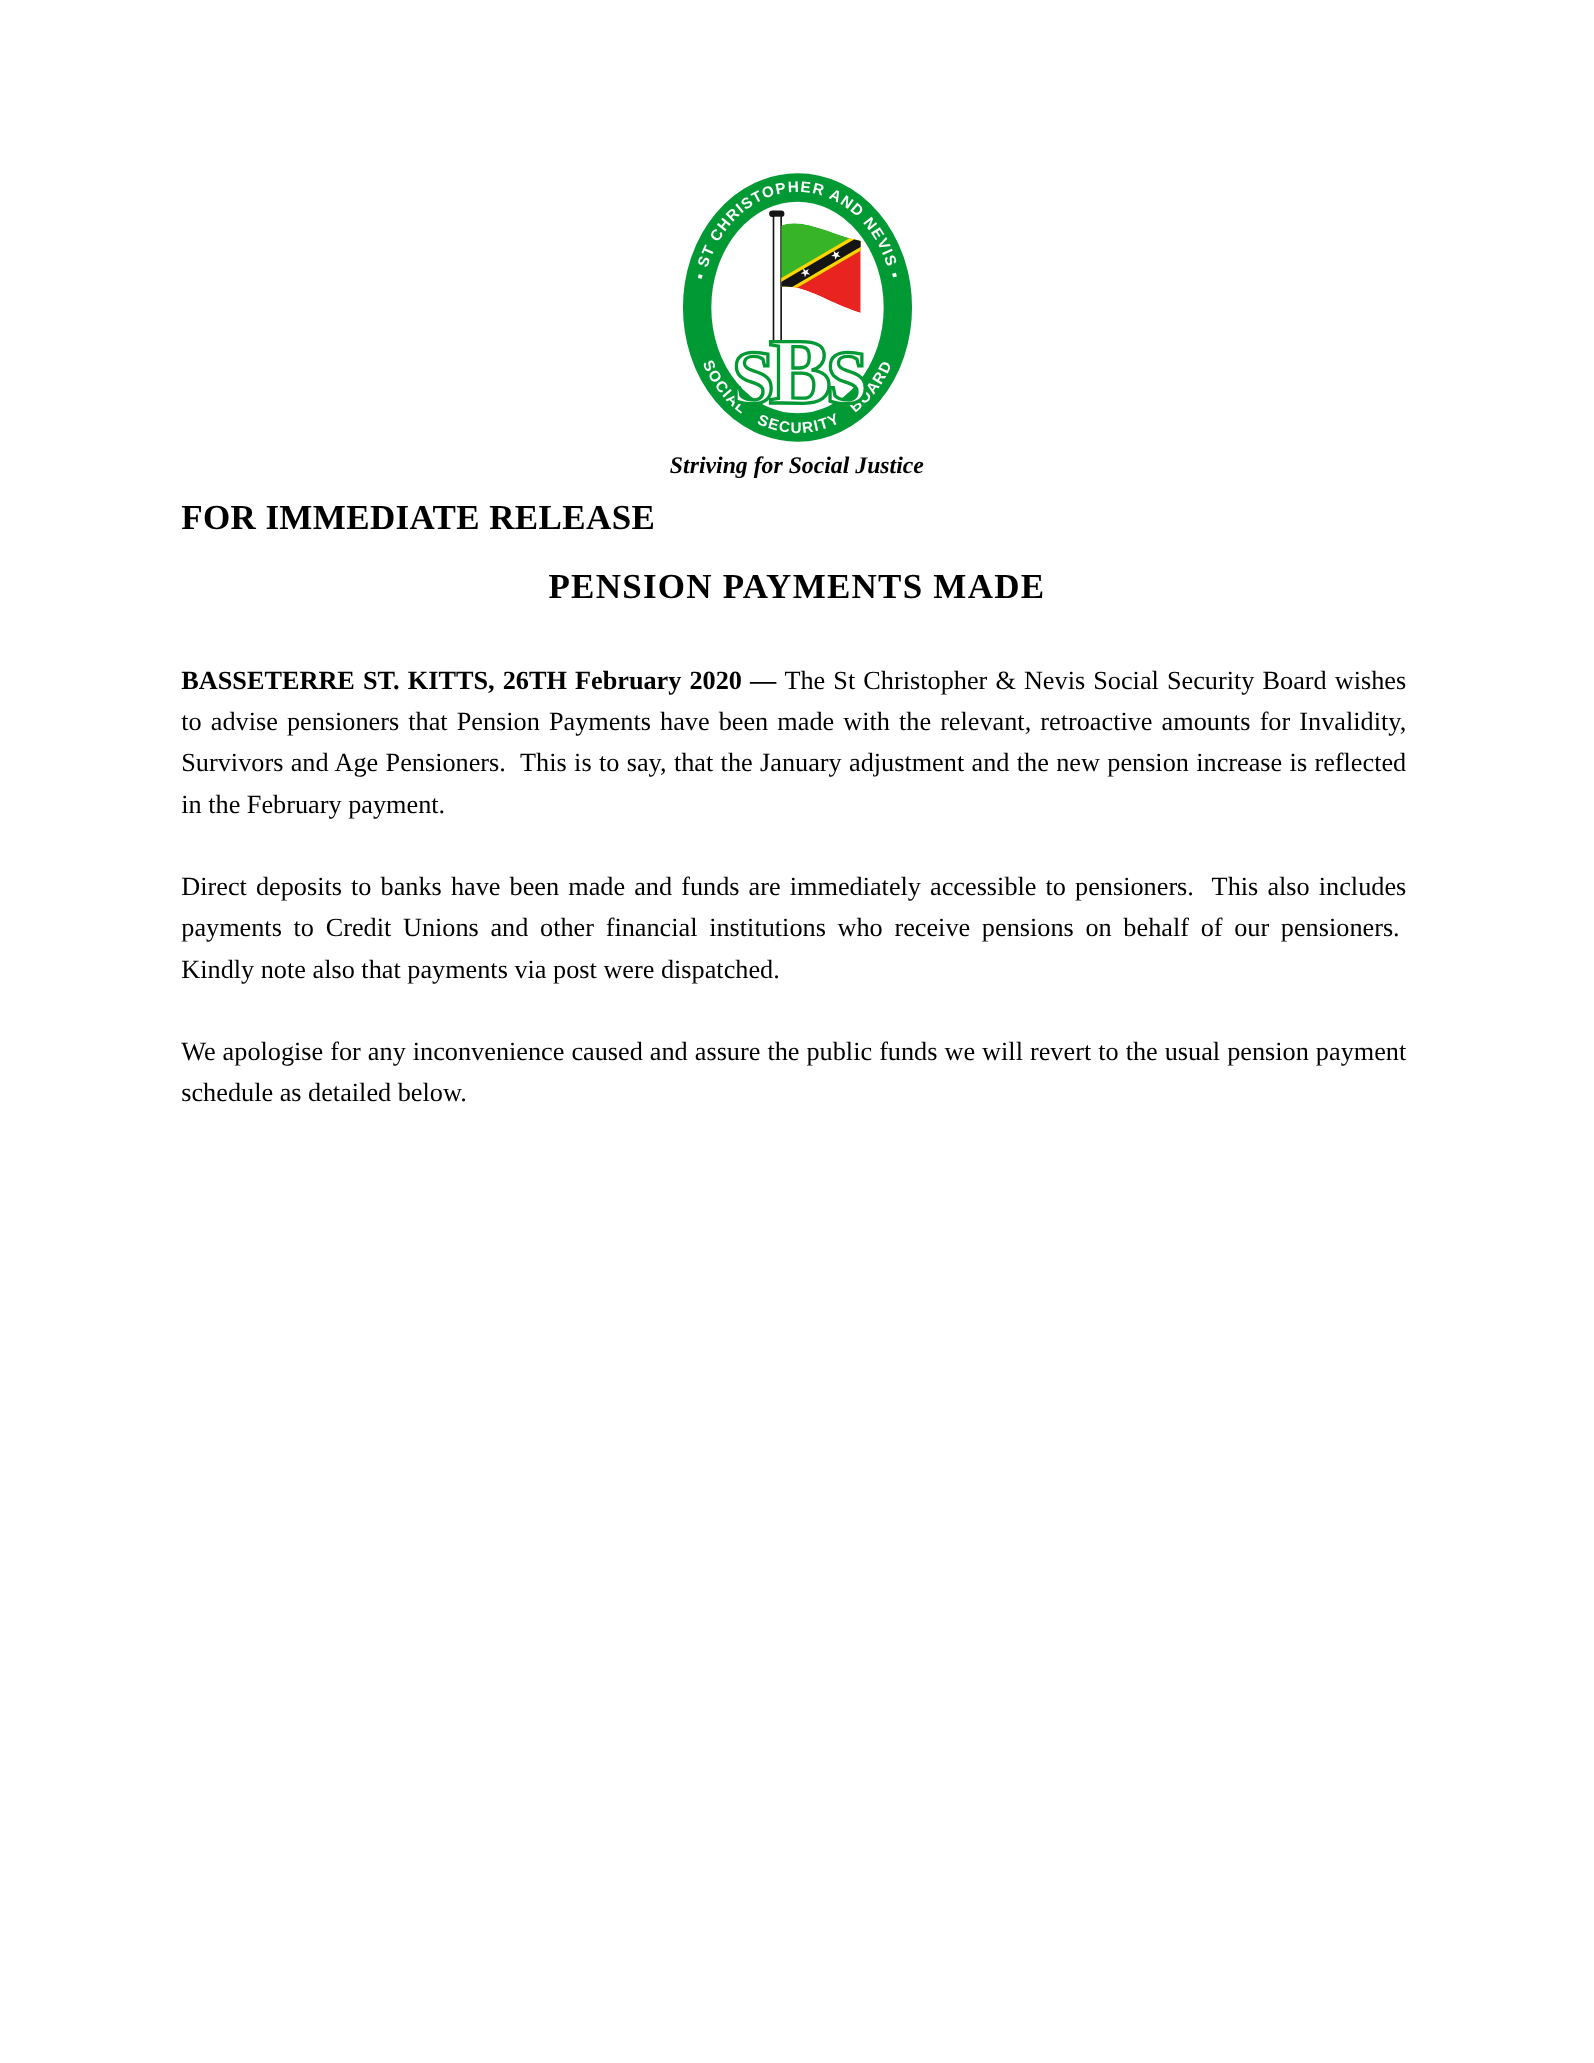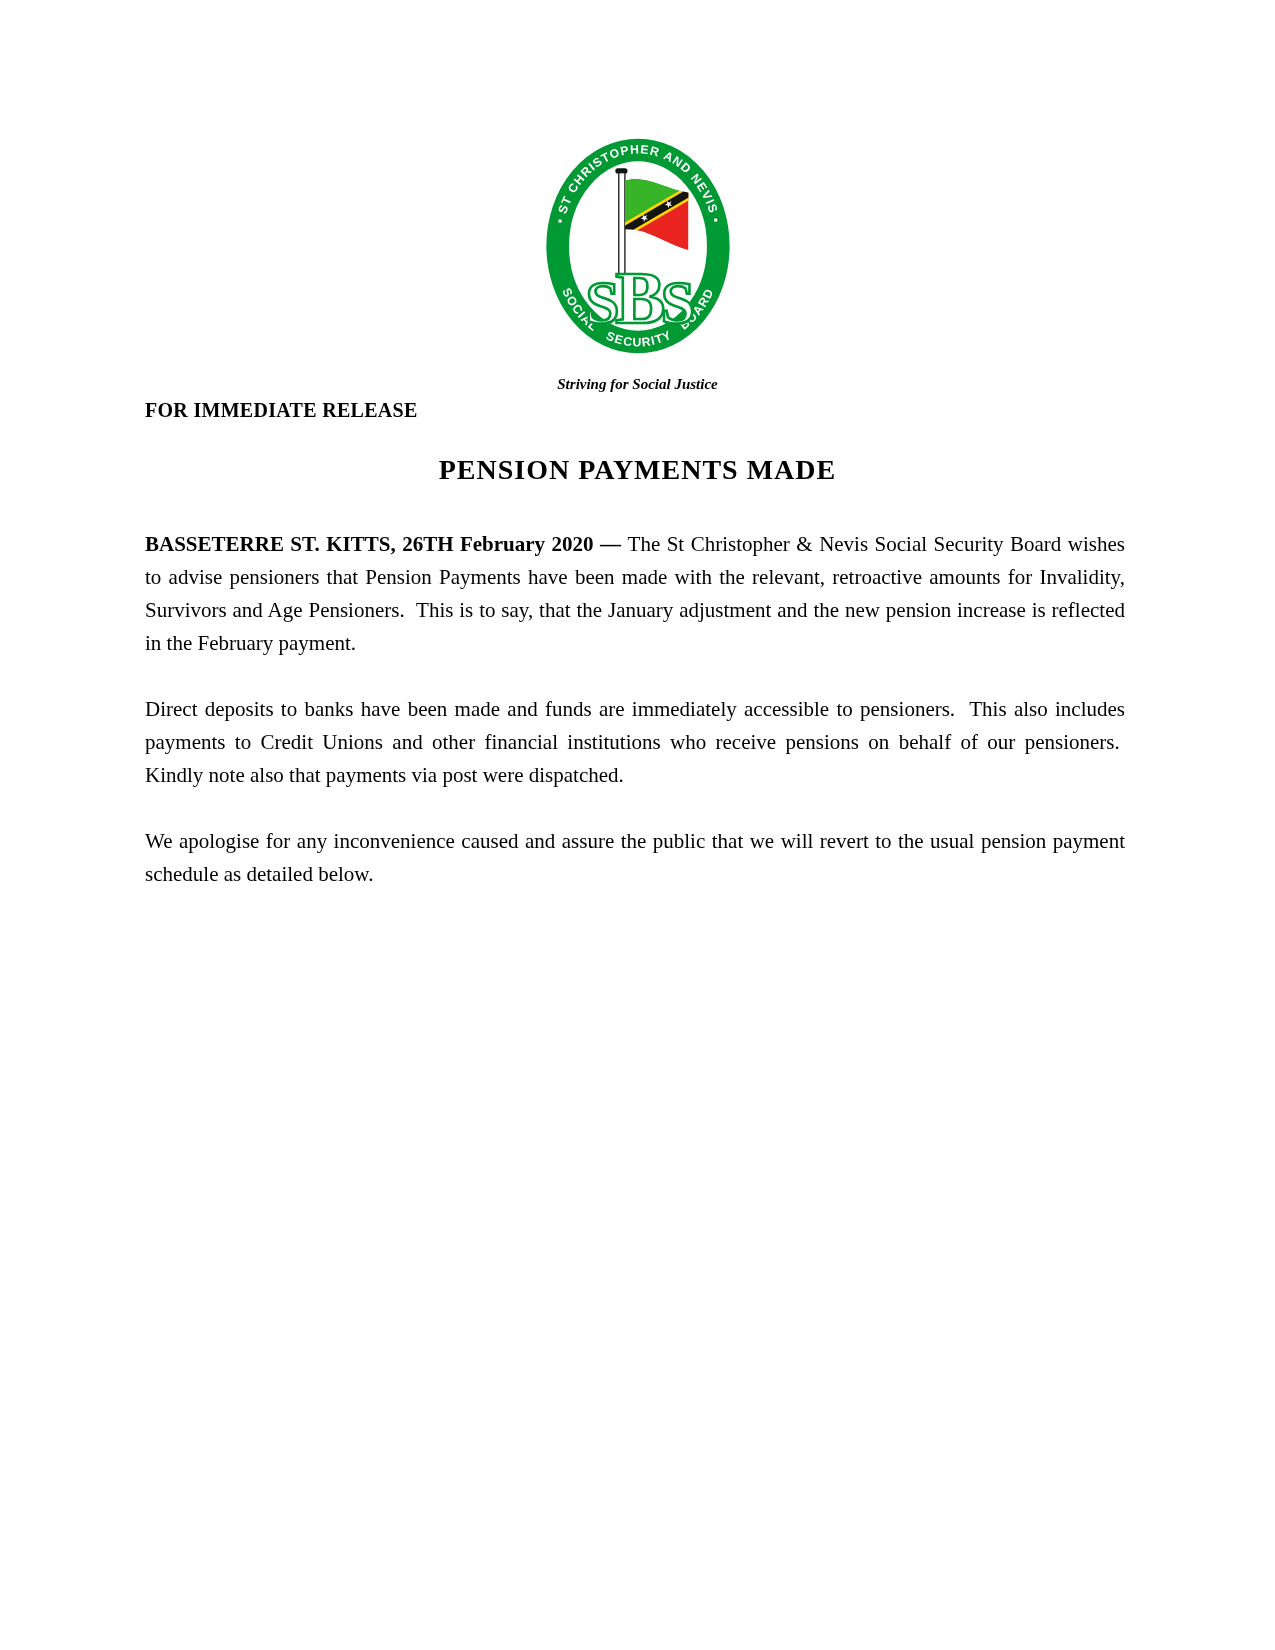--- a/index.html
+++ b/index.html
@@ -37,30 +37,30 @@
     letter-spacing: -5px;
   }
   .mono-b { font-size: 86px; }
   .flag-star {
     font-family: "DejaVu Sans", sans-serif;
     font-size: 11px;
     fill: #ffffff;
     text-anchor: middle;
   }
   .tagline {
-    margin-top: 20px;
-    font-size: 15px;
+    margin-top: 6px;
+    font-size: 19px;
     font-weight: bold;
     font-style: italic;
   }
   .release {
     position: absolute;
     top: 399px;
     left: 145px;
-    font-size: 20px;
+    font-size: 28px;
     font-weight: bold;
     letter-spacing: 0.3px;
   }
   .title {
     position: absolute;
     top: 454px;
     left: 0;
     width: 100%;
     margin: 0;
     text-align: center;
@@ -125,16 +125,16 @@
     <div class="tagline">Striving for Social Justice</div>
   </div>
 
   <div class="release">FOR IMMEDIATE RELEASE</div>
 
   <h1 class="title">PENSION PAYMENTS MADE</h1>
 
   <div class="content">
     <p><strong>BASSETERRE ST. KITTS, 26TH February 2020 — </strong><span>The St Christopher &amp; Nevis Social Security Board wishes to advise pensioners that Pension Payments have been made with the relevant, retroactive amounts for Invalidity, Survivors and Age Pensioners.&nbsp; This is to say, that the January adjustment and the new pension increase is reflected in the February payment.</span></p>
     <p><span>Direct deposits to banks have been made and funds are immediately accessible to pensioners.&nbsp; This also includes payments to Credit Unions and other financial institutions who receive pensions on behalf of our pensioners.&nbsp; Kindly note also that payments via post were dispatched.</span></p>
-    <p><span>We apologise for any inconvenience caused and assure the public that we will revert to the usual pension payment schedule as detailed below.</span></p>
+    <p><span>We apologise for any inconvenience caused and assure the public funds we will revert to the usual pension payment schedule as detailed below.</span></p>
   </div>
 
 </div>
 
 </body></html>

